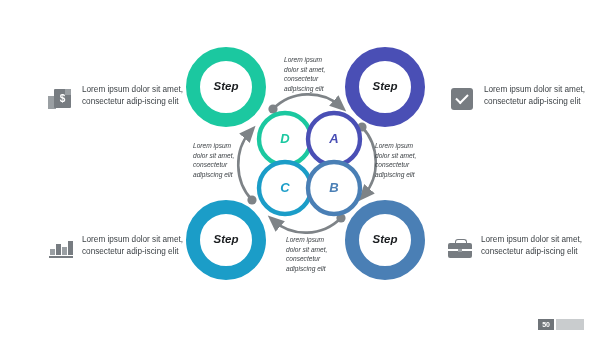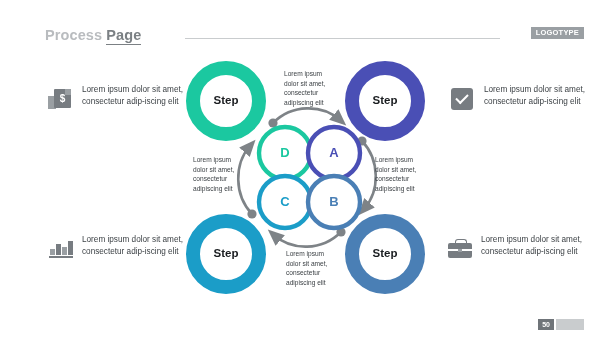--- a/index.html
+++ b/index.html
@@ -105,21 +105,21 @@
   }
   .ico-case .k-band{
     position:absolute;left:1px;top:13px;width:24px;height:2px;background:#ffffff;
   }
   .ico-case .k-clasp{
     position:absolute;left:11px;top:12.5px;width:4px;height:3px;background:#9a9fa3;
   }
 
   
   .diagram{
-    position:absolute;left:182px;top:56px;width:250px;height:245px;
+    position:absolute;left:182px;top:42px;width:250px;height:245px;font-style:italic;
   }
   .diagram svg{position:absolute;left:0;top:0;}
 
   .steplabel{
     position:absolute;
     font-size:11.5px;font-weight:bold;color:#1a1d20;
     width:70px;text-align:center;
   }
   .letterlabel{
     position:absolute;
@@ -148,28 +148,20 @@
   }
   .pagenum .pn-bar{
     width:28px;height:11px;background:#c9ccce;margin-left:2px;
   }
 </style>
 </head>
 <body>
 
 <div class="slide">
 
-  <div class="header">
-    <div class="title">
-      <span class="t-light">Process</span>
-      <span class="t-dark">Page</span>
-    </div>
-    <div class="hrule"></div>
-    <div class="logotype">LOGOTYPE</div>
-  </div>
 
   <div class="block block-tl">
     <div class="bicon ico-money">
       <div class="m-back"></div>
       <div class="m-front"></div>
       <div class="m-fold"></div>
       <div class="m-sym">$</div>
     </div>
     <div class="btext">Lorem ipsum dolor sit amet, consectetur adip-iscing elit</div>
   </div>

